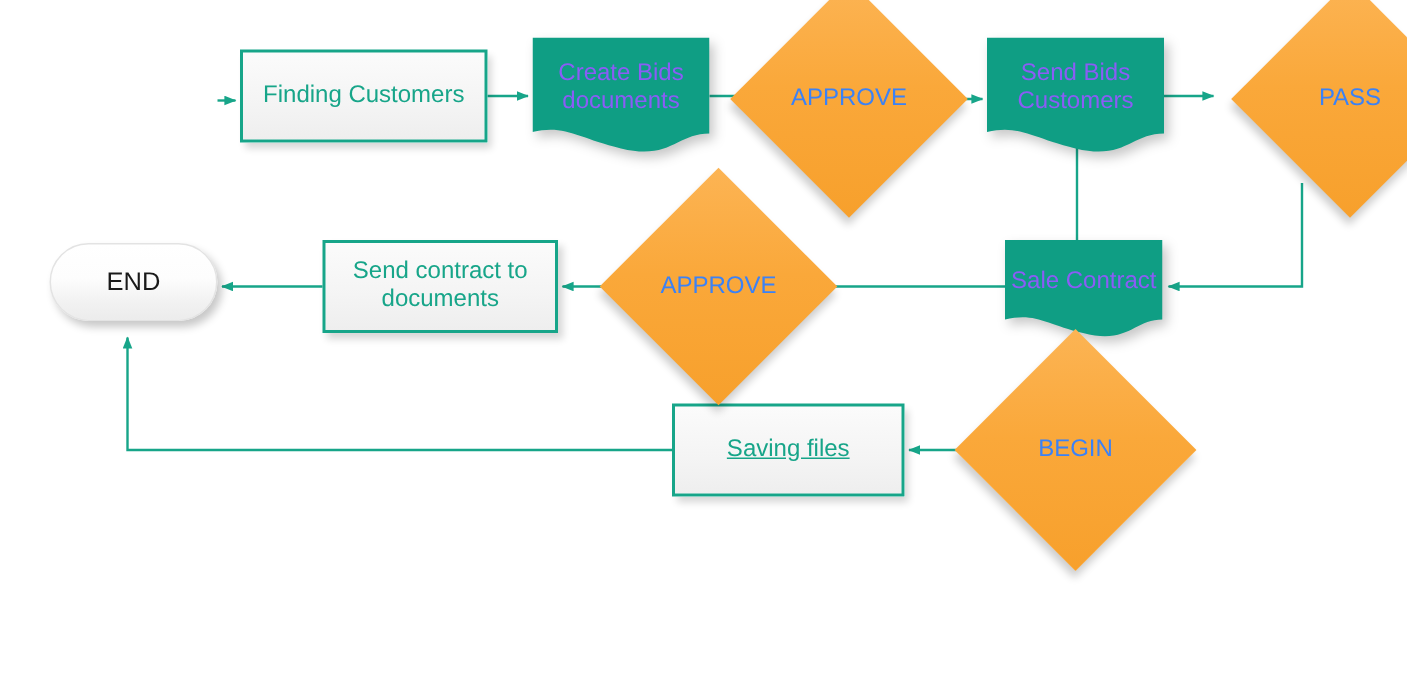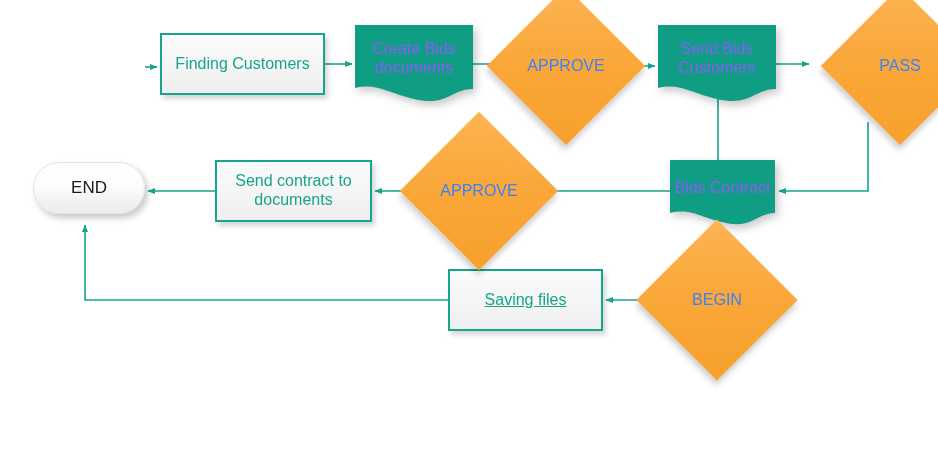--- a/index.html
+++ b/index.html
@@ -170,21 +170,21 @@
 
   <div class="node decision" style="left:844px; top:10px; width:112px; height:112px;">
     <span class="diamond-bg"></span>
     <span class="label">PASS</span>
   </div>
 
   <div class="node document" style="left:670px; top:160px; width:105px; height:66px;">
     <svg class="doc-bg" viewBox="0 0 105 66" preserveAspectRatio="none">
       <path d="M0,0 L105,0 L105,53 C86,53 82,70 52,62 C27,56 20,48 0,53 Z" fill="#0f9e84"></path>
     </svg>
-    <span class="label">Bids Contract</span>
+    <span class="label">Sale Contract</span>
   </div>
 
   <div class="node decision" style="left:423px; top:135px; width:112px; height:112px;">
     <span class="diamond-bg"></span>
     <span class="label">APPROVE</span>
   </div>
 
   <div class="node process" style="left:215px; top:160px; width:157px; height:62px;">
     <span class="label">Send contract to documents</span>
   </div>

